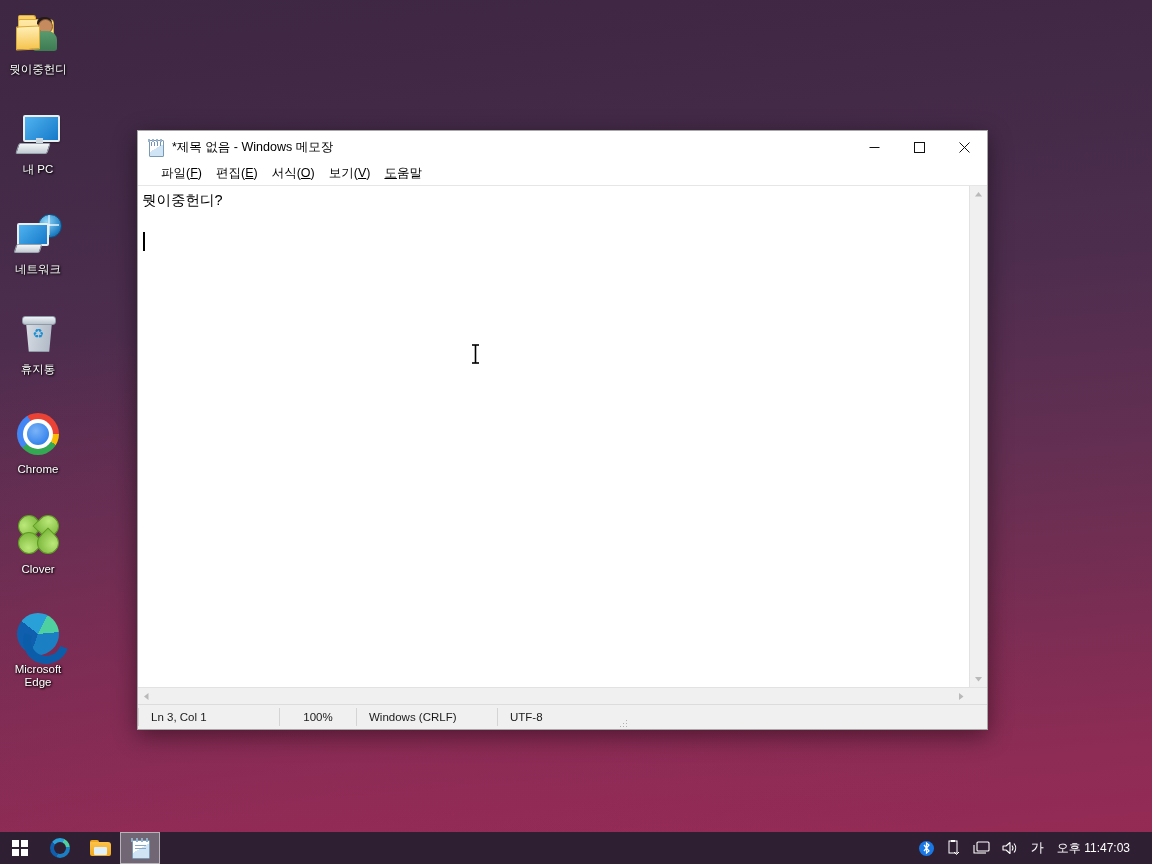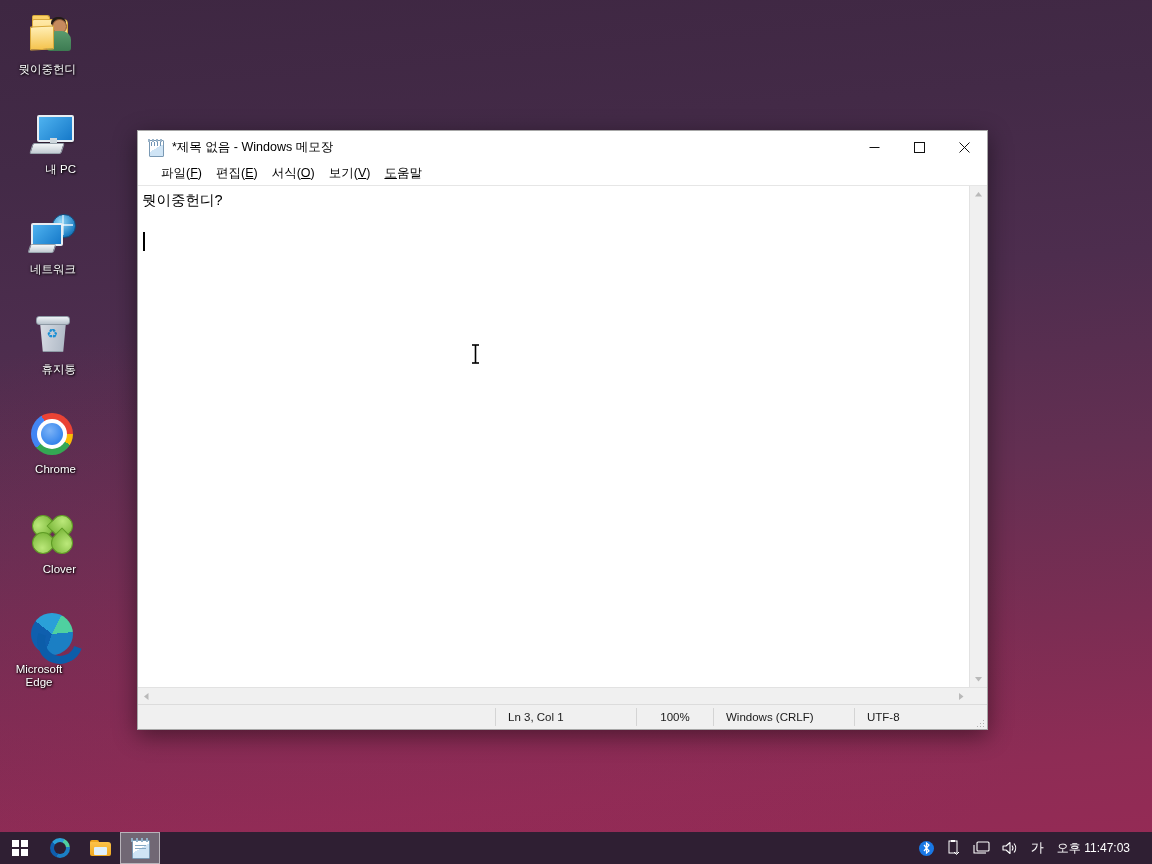--- a/index.html
+++ b/index.html
@@ -40,21 +40,21 @@
     top: 4px;
     width: 76px;
     z-index: 2;
   }
   .desk-icon {
     width: 76px;
     height: 100px;
     margin-bottom: 0px;
     display: flex;
     flex-direction: column;
-    align-items: flex-end;
+    align-items: center;
     justify-content: flex-start;
     cursor: default;
   }
   .desk-icon .glyph {
     width: 48px;
     height: 48px;
     margin-top: 6px;
     position: relative;
   }
   .desk-icon .lbl {
@@ -303,21 +303,21 @@
     flex:0 0 16px;
     border-top:1px solid #e2e2e2;
   }
   .sb-arrow{
     width:17px;height:16px;display:flex;align-items:center;justify-content:center;color:#b9b9b9;font-size:8px;
   }
   .hscroll-pad{width:17px;height:16px;background:#f0f0f0;}
 
   .statusbar{
     height:24px;background:#f0f0f0;border-top:1px solid #dcdcdc;
-    display:flex;align-items:center;justify-content:flex-end;
+    display:flex;align-items:center;
     flex:0 0 24px;font-size:11.5px;color:#1a1a1a;
   }
   .st-cell{
     height:18px;display:flex;align-items:center;
     padding:0 12px;border-left:1px solid #d4d4d4;white-space:nowrap;
   }
   .st-zoom{justify-content:center;min-width:52px;}
   .st-grip{
     width:18px;height:24px;display:flex;align-items:flex-end;justify-content:flex-end;padding:0 2px 2px 0;
   }

